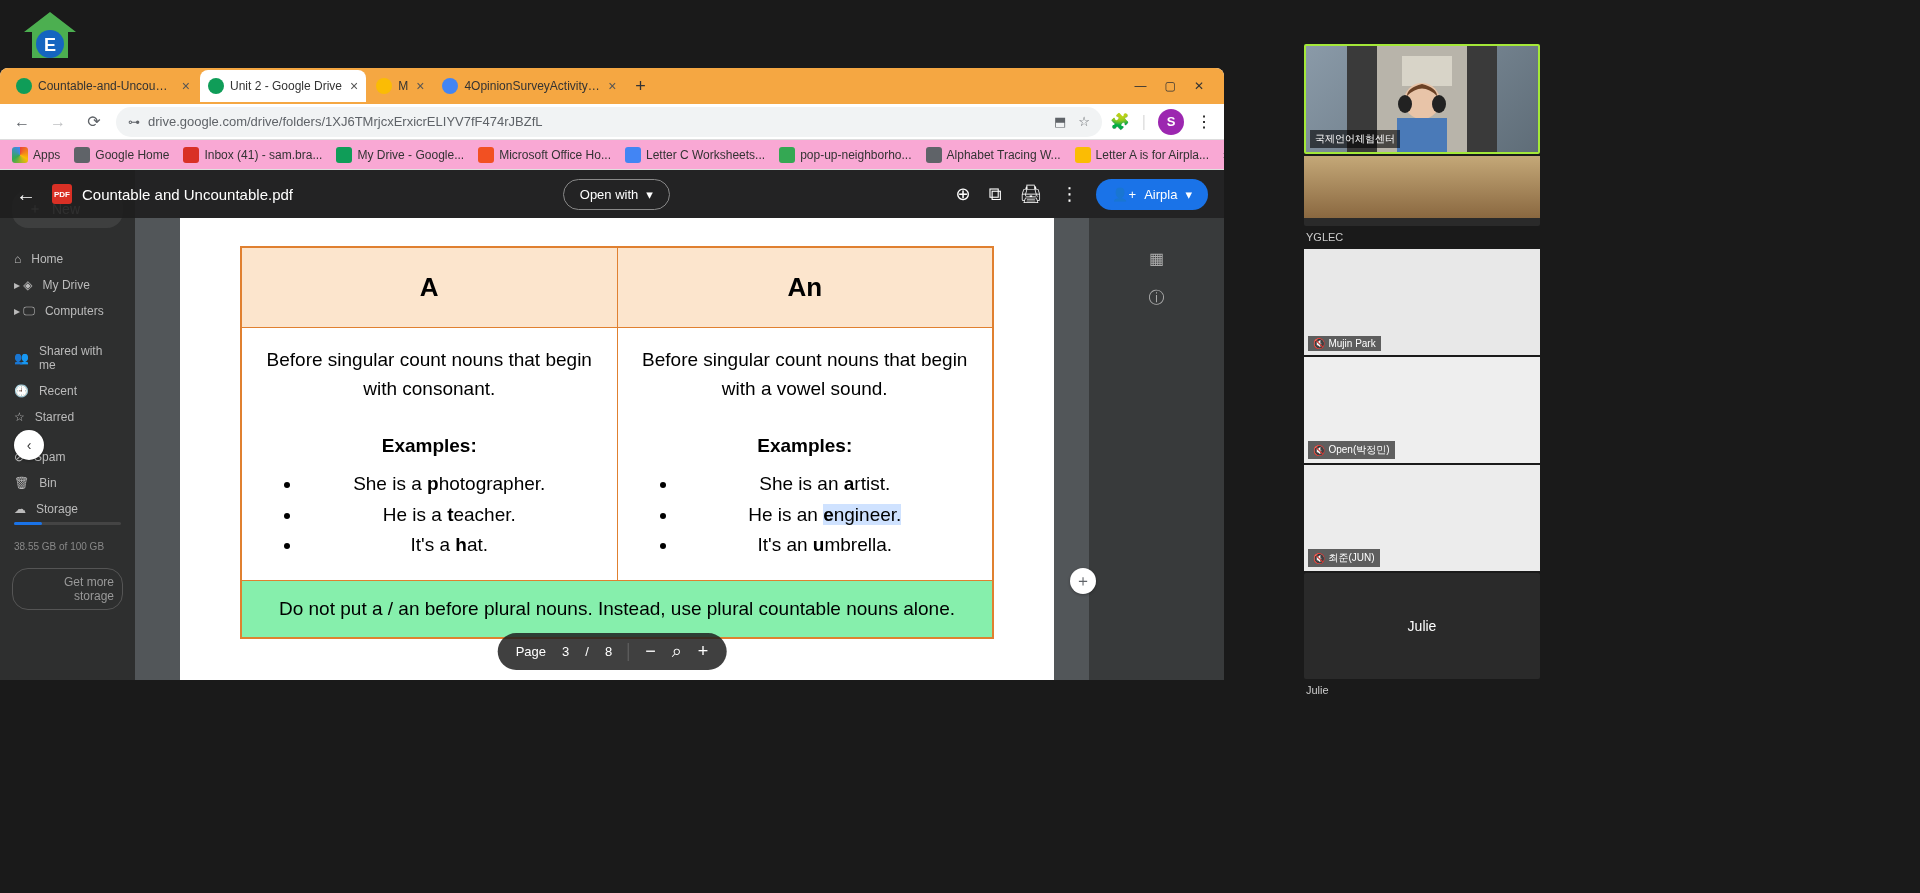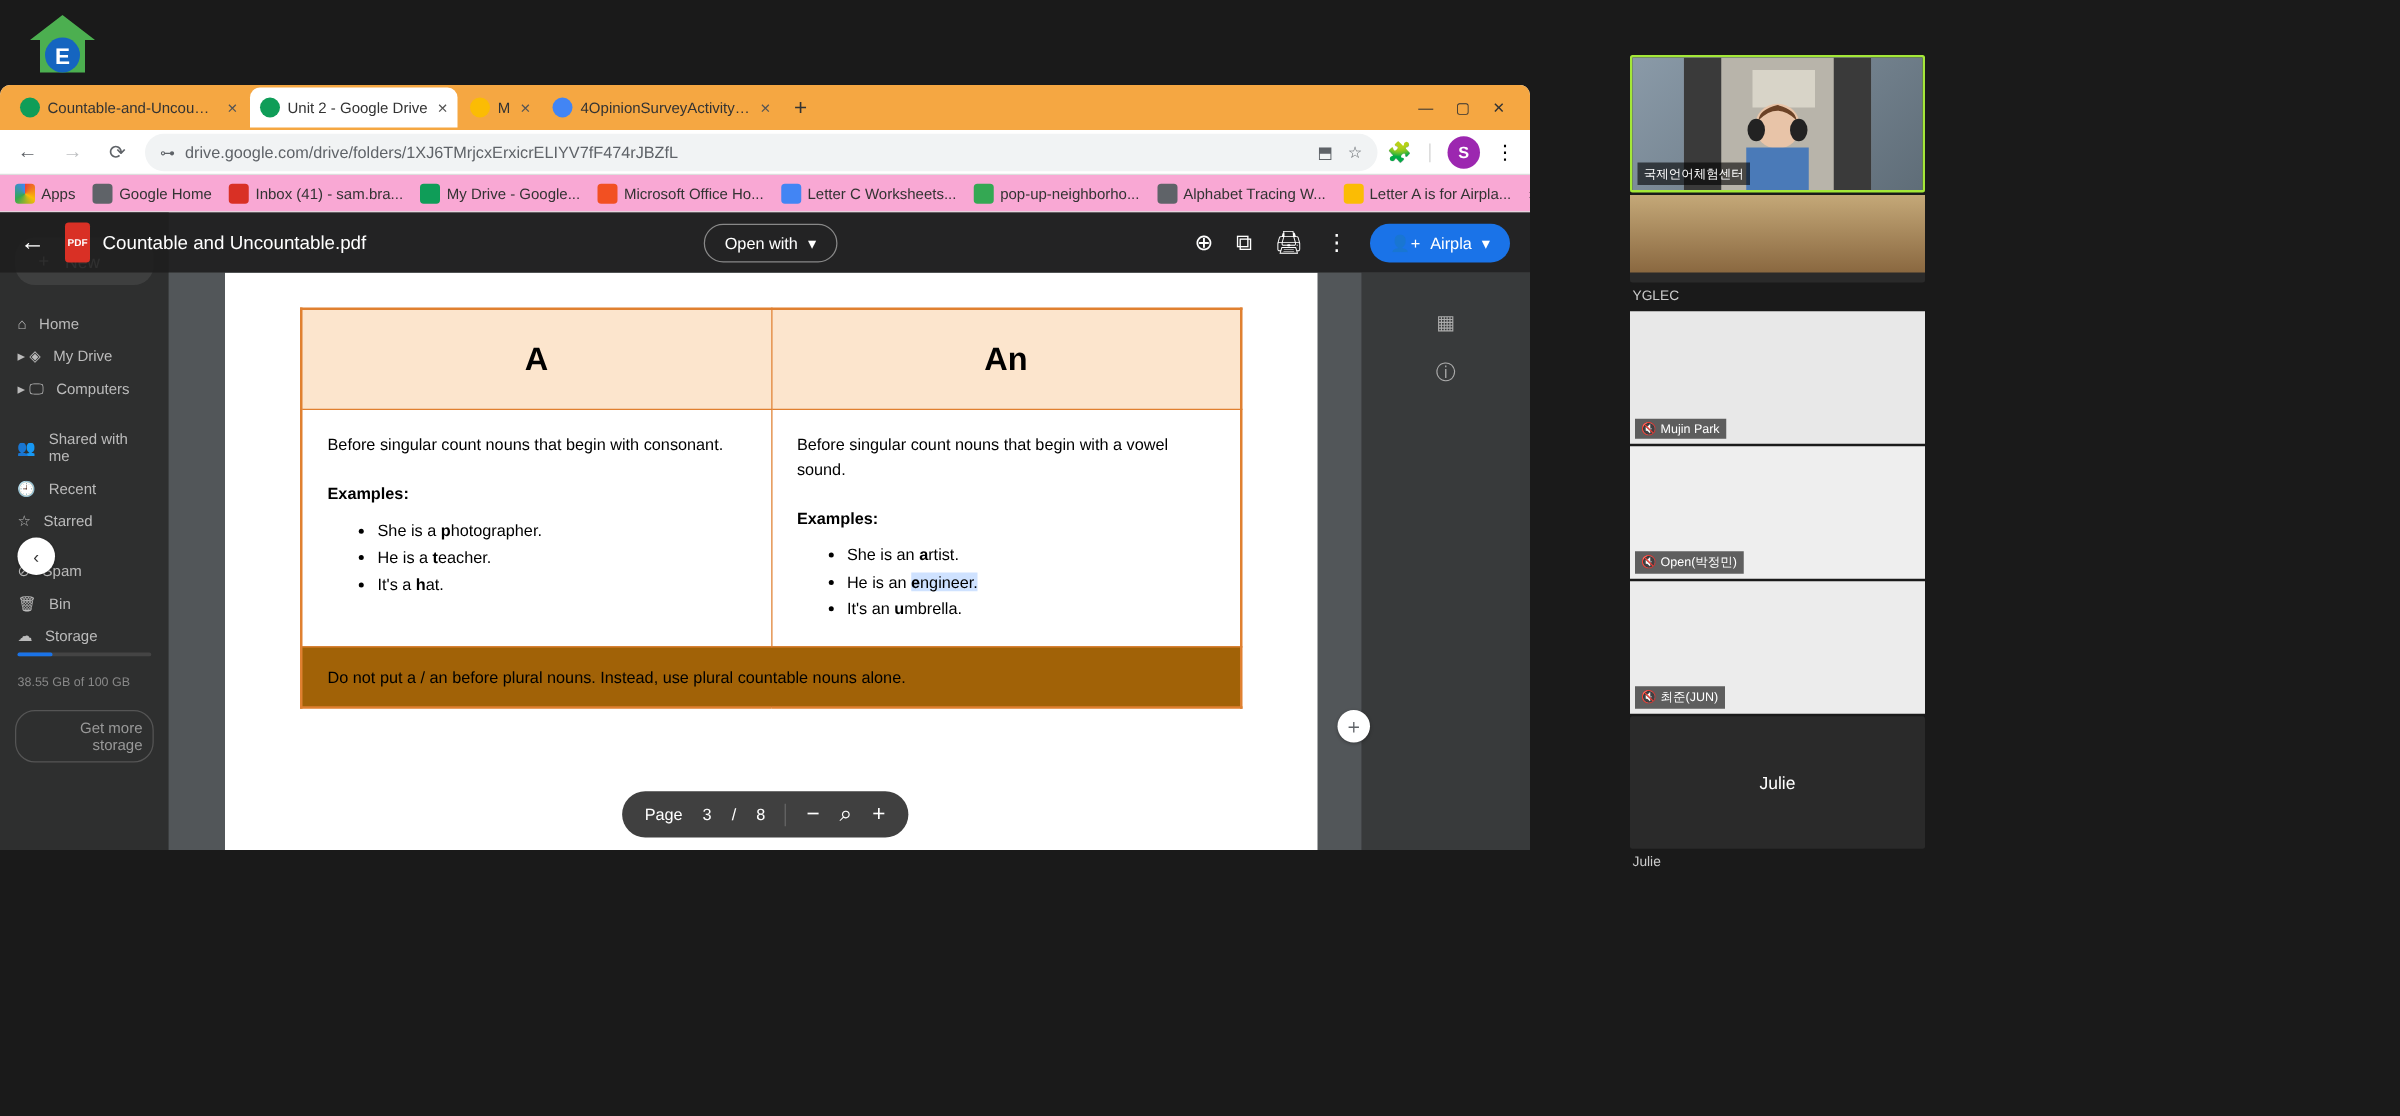--- a/index.html
+++ b/index.html
@@ -39,33 +39,33 @@
 .side-sep { height: 14px; }
 .storage-txt { padding: 8px 14px; font-size: 10px; color: #888; }
 .storage-bar { margin: 0 14px 8px 14px; height: 3px; background: #444; border-radius: 2px; }
 .storage-bar-fill { width: 26%; height: 100%; background: #1a73e8; border-radius: 2px; }
 .upsell { margin: 8px 12px; padding: 6px 8px; border: 1px solid #555; border-radius: 16px; font-size: 12px; text-align: right; color: #999; }
 
 .collapse-btn { position: absolute; left: 14px; top: 260px; width: 30px; height: 30px; background: #fff; border-radius: 50%; display: flex; align-items: center; justify-content: center; font-size: 14px; color: #333; z-index: 50; cursor: pointer; box-shadow: 0 1px 3px rgba(0,0,0,0.3); }
 
 .viewer-top { position: absolute; top: 0; left: 0; right: 0; height: 48px; background: rgba(30,30,30,0.9); display: flex; align-items: center; padding: 0 16px; z-index: 40; color: #fff; }
 .back-arrow { font-size: 20px; margin-right: 16px; cursor: pointer; }
-.pdf-badge { width: 20px; height: 32px; background: #d93025; border-radius: 3px; display: flex; align-items: center; justify-content: center; font-size: 8px; font-weight: bold; margin-right: 10px; }
+.pdf-badge { width: 20px; height: 20px; background: #d93025; border-radius: 3px; display: flex; align-items: center; justify-content: center; font-size: 8px; font-weight: bold; margin-right: 10px; }
 .doc-title { font-size: 15px; flex: 0 0 auto; }
 .open-with { margin: 0 auto; padding: 7px 16px; border: 1px solid #888; border-radius: 18px; font-size: 13px; display: flex; align-items: center; gap: 8px; cursor: pointer; }
 .viewer-actions { display: flex; align-items: center; gap: 18px; margin-left: 16px; }
 .viewer-actions .ico { cursor: pointer; font-size: 18px; }
 .share-btn { padding: 8px 16px; background: #1a73e8; border-radius: 18px; display: flex; align-items: center; gap: 8px; font-size: 13px; cursor: pointer; }
 
 .pdf-area { position: absolute; top: 48px; left: 135px; right: 135px; bottom: 0; background: #525659; overflow: hidden; }
 .pdf-page { position: absolute; left: 45px; right: 35px; top: 0; bottom: 0; background: #fff; padding: 28px 60px; overflow: hidden; }
 .pdf-page h2 { font-size: 24px; text-decoration: underline; font-weight: bold; margin-bottom: 40px; }
 .gram-table { border: 2px solid #e08030; width: 100%; border-collapse: collapse; }
 .gram-table th { background: #fce5cd; border: 1px solid #e08030; padding: 24px; font-size: 26px; font-weight: bold; width: 50%; }
-.gram-table td { border: 1px solid #e08030; padding: 18px 20px; font-size: 13px; line-height: 1.5; vertical-align: top; }
+.gram-table td { border: 1px solid #e08030; padding: 18px 20px; font-size: 19px; line-height: 1.5; vertical-align: top; text-align: center; }
 .gram-table td.note { padding: 14px 20px; }
 .ex-list { padding-left: 40px; margin-top: 10px; }
 .ex-list li { margin-bottom: 2px; }
 .u { font-weight: bold; }
 .hl { background: #cfe2ff; }
 
 .page-ctrl { position: absolute; bottom: 10px; left: 50%; transform: translateX(-50%); background: rgba(30,30,30,0.85); border-radius: 22px; padding: 8px 18px; display: flex; align-items: center; gap: 16px; color: #fff; font-size: 13px; z-index: 45; }
 .page-ctrl .sep { width: 1px; height: 18px; background: #666; }
 .page-ctrl span.btn { cursor: pointer; font-size: 18px; }
 
@@ -290,21 +290,21 @@
               <div>Before singular count nouns that begin with a vowel sound.</div><br>
               <div style="font-weight:bold">Examples:</div>
               <ul class="ex-list">
                 <li><span>She is an </span><span class="u">a</span><span>rtist.</span></li>
                 <li><span>He is an </span><span class="hl"><span class="u">e</span><span>ngineer.</span></span></li>
                 <li><span>It's an </span><span class="u">u</span><span>mbrella.</span></li>
               </ul>
             </td>
           </tr>
           <tr>
-            <td colspan="2" class="note" style="background:#a16207">Do not put a / an before plural nouns. Instead, use plural countable nouns alone.</td>
+            <td colspan="2" class="note" style="background:#86efac">Do not put a / an before plural nouns. Instead, use plural countable nouns alone.</td>
           </tr>
         </tbody>
           </table>
       </div>
     </div>
 
     <div class="add-hint">＋</div>
 
     <div class="page-ctrl">
       <span>Page</span>

